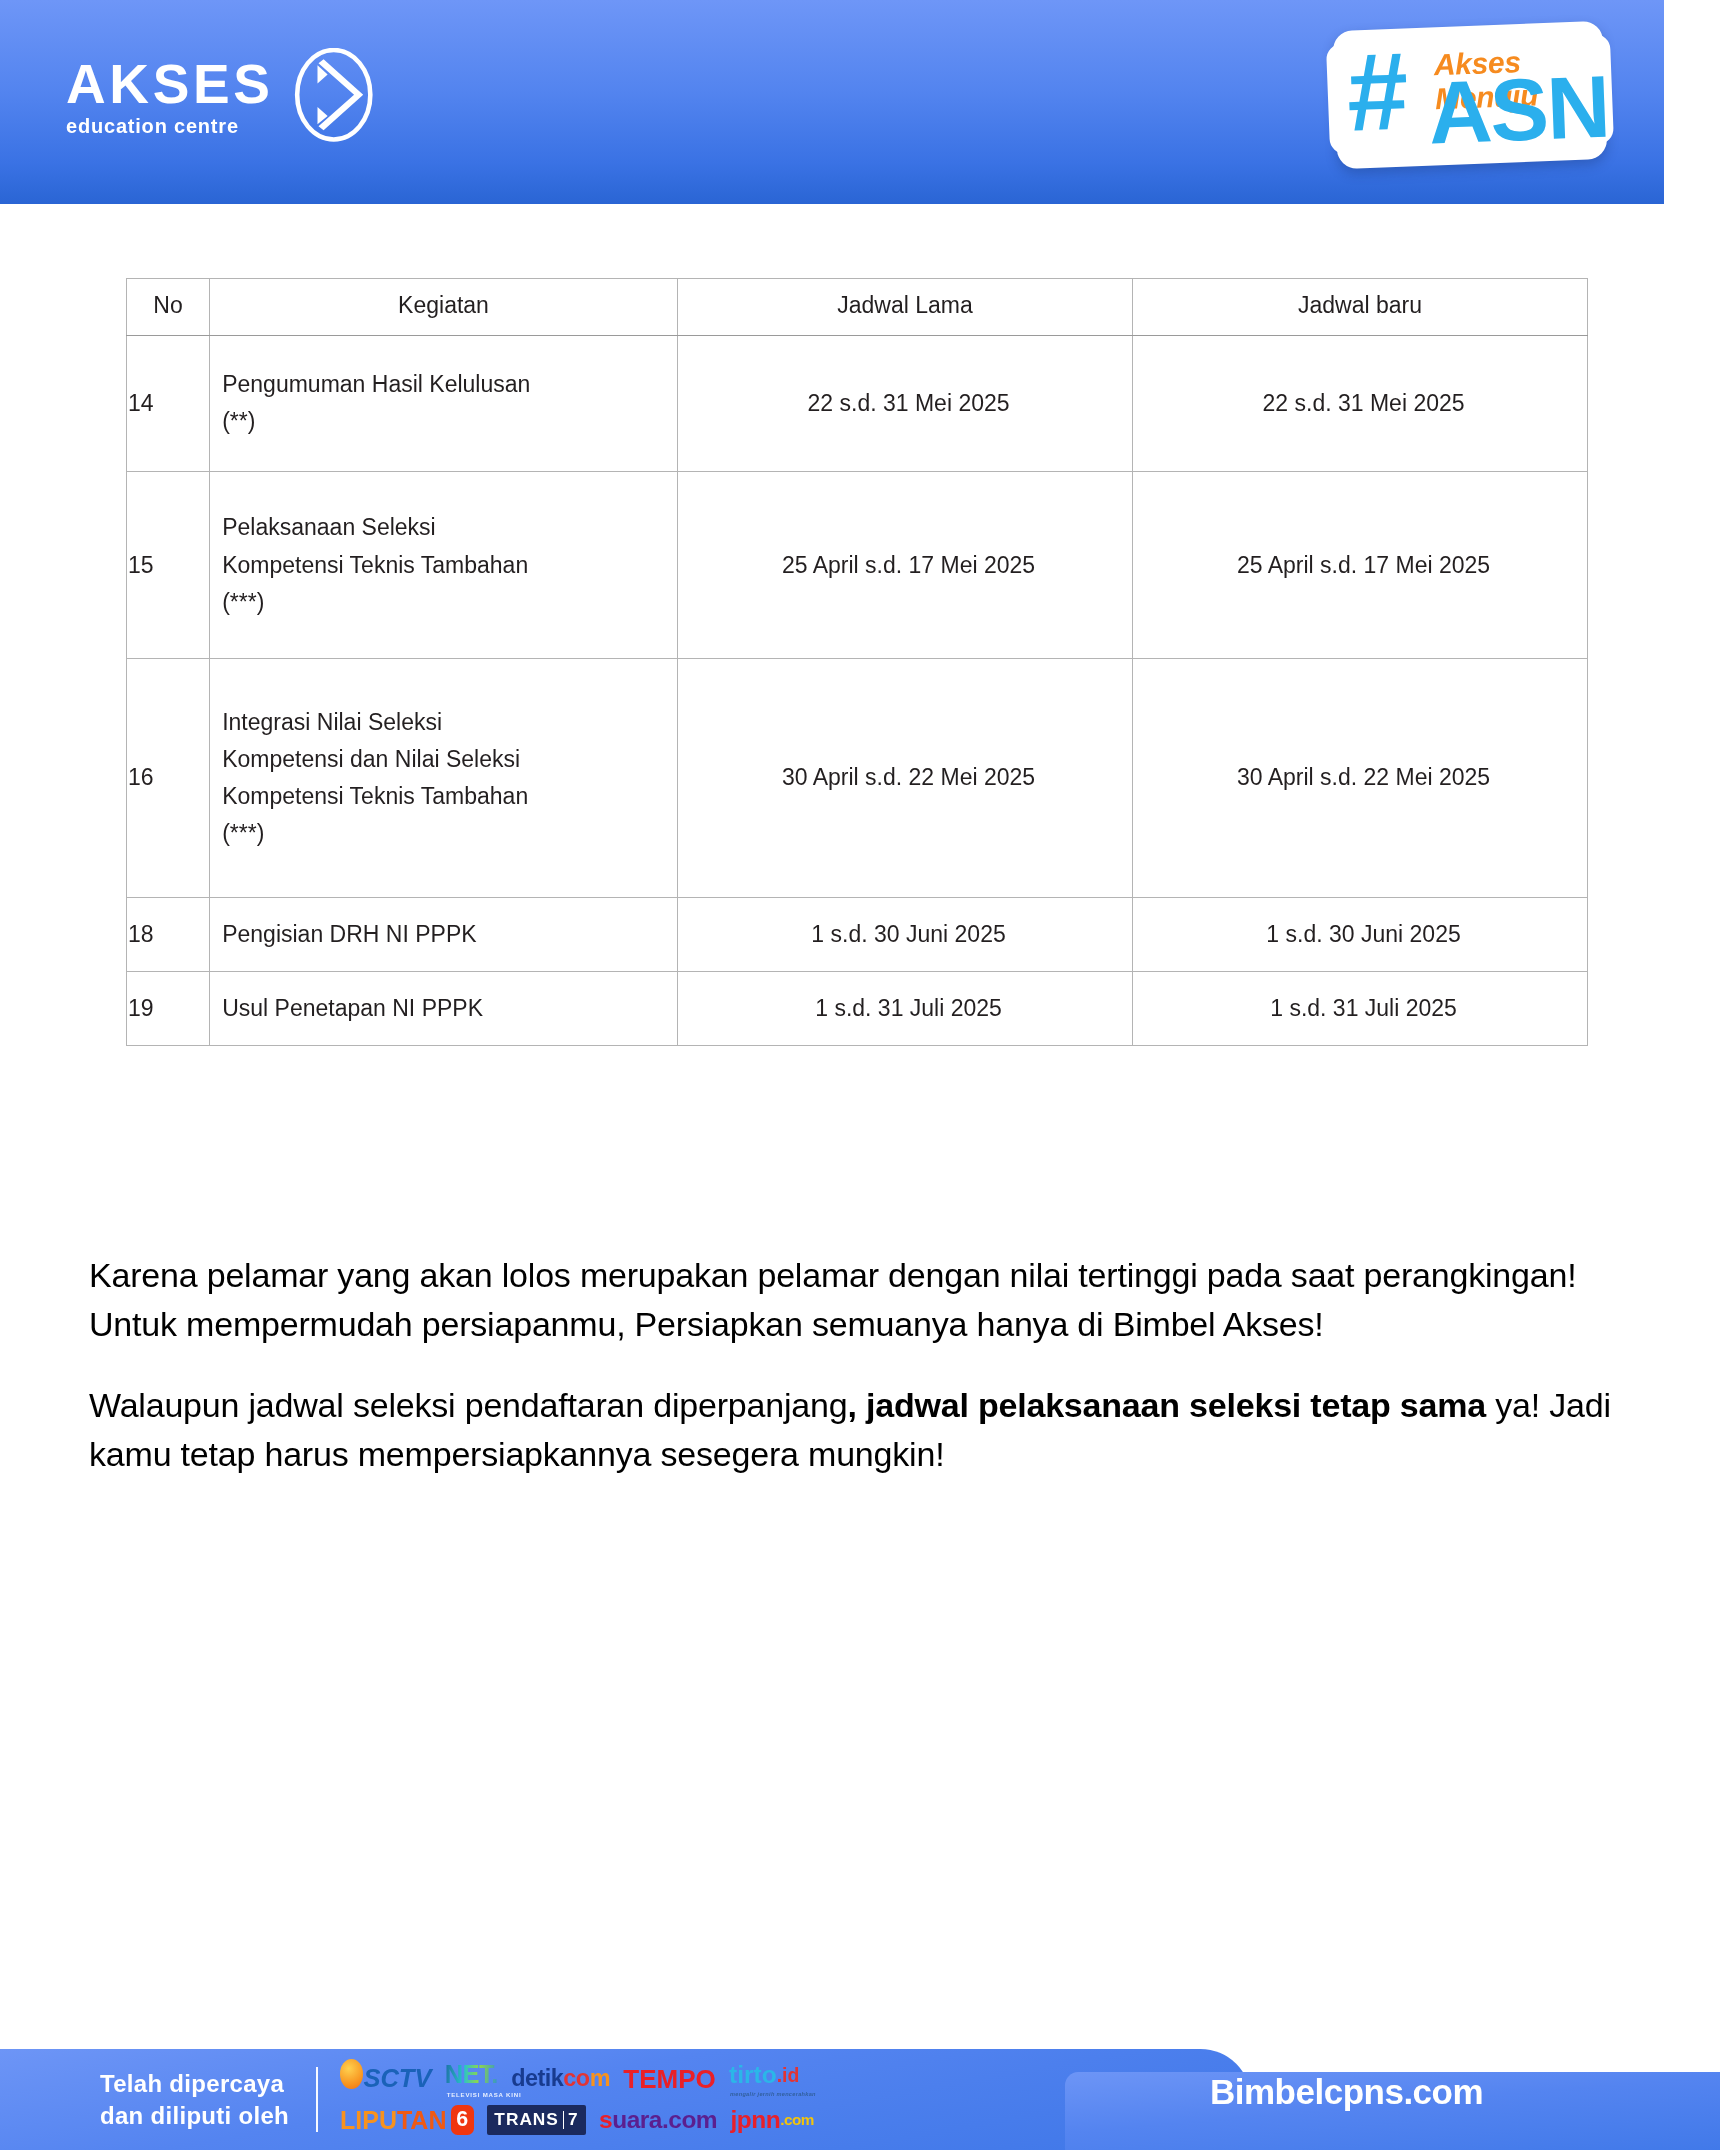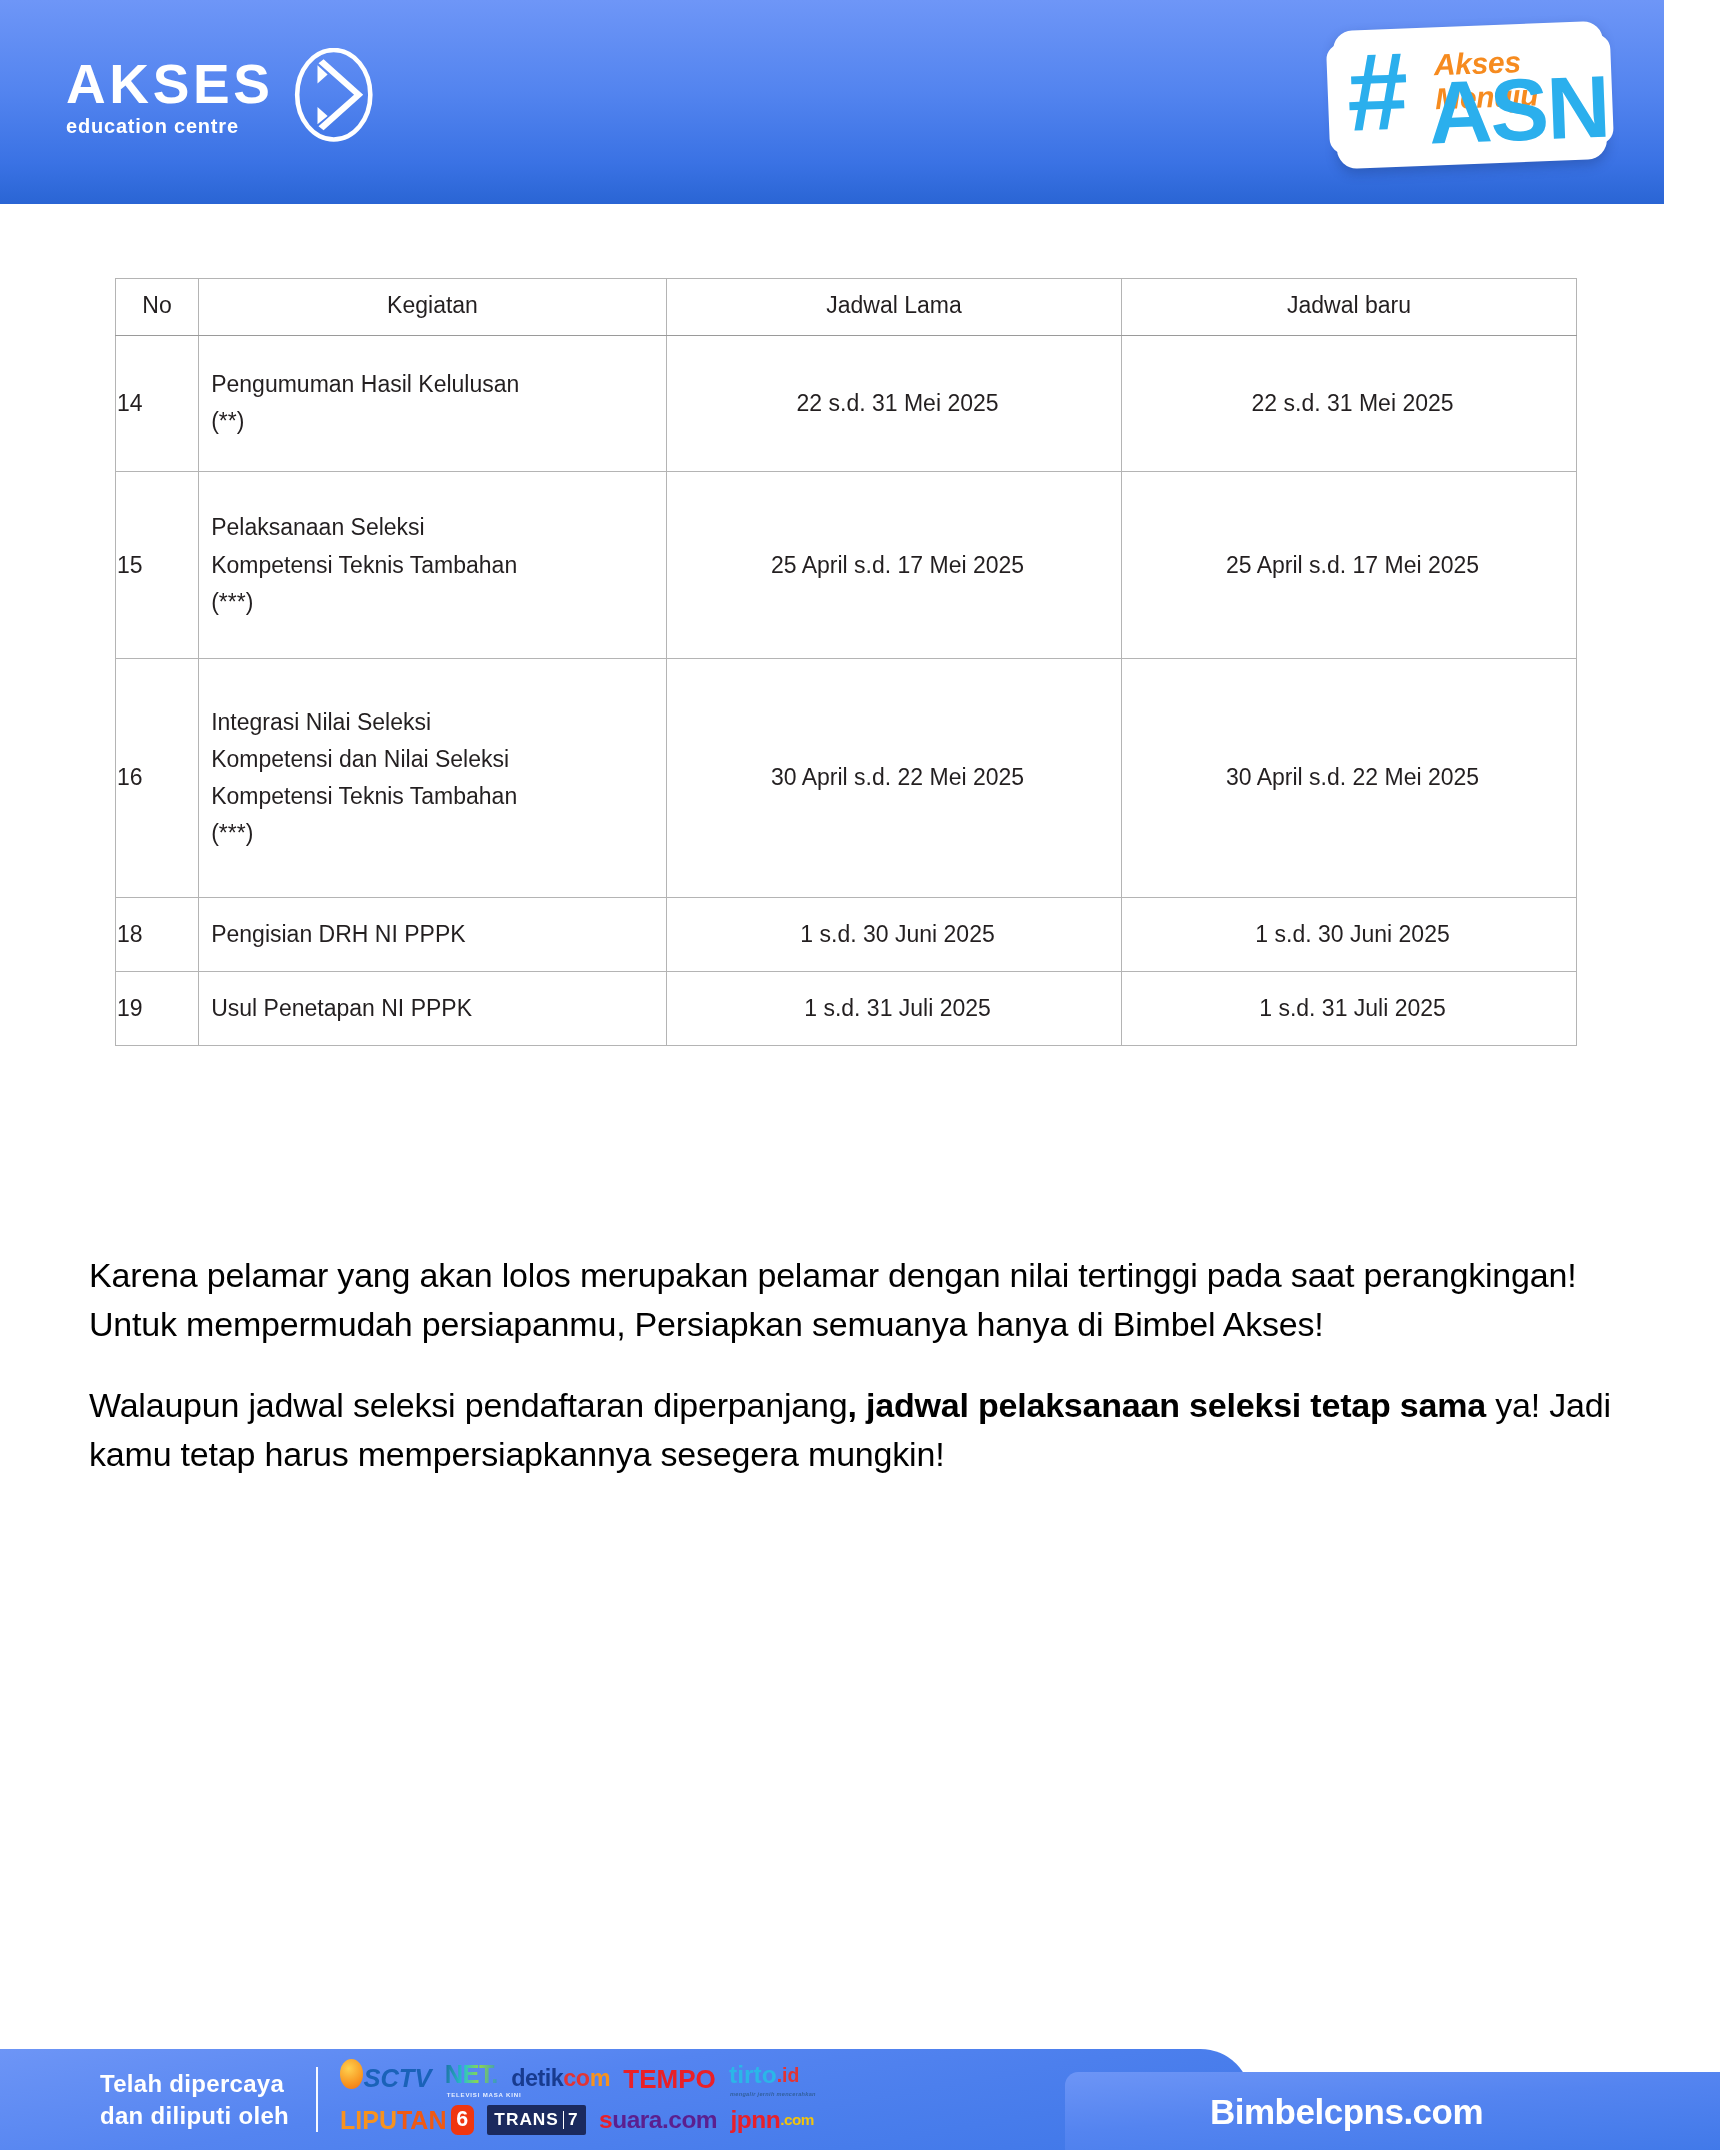--- a/index.html
+++ b/index.html
@@ -127,21 +127,21 @@
     font-weight: 700;
     color: #2bafed;
     letter-spacing: -2px;
     line-height: 1;
     font-family: "Liberation Sans", sans-serif;
   }
 
   
   .table-wrap {
     position: absolute;
-    left: 115px;
+    left: 126px;
     top: 278px;
     width: 1461px;
   }
   table.schedule {
     width: 100%;
     border-collapse: collapse;
     table-layout: fixed;
     background: #ffffff;
     font-family: "Liberation Sans", sans-serif;
     color: #231f20;
@@ -310,21 +310,21 @@
   .footer-right {
     position: absolute;
     left: 1065px;
     top: 2072px;
     width: 655px;
     height: 79px;
     background: linear-gradient(175deg, #6d95f6 0%, #5484f0 45%, #4179e9 100%);
     border-top-left-radius: 13.3px;
     border-bottom-left-radius: 0px;
     display: flex;
-    align-items: center;
+    align-items: flex-start;
     justify-content: flex-start;
   }
   .footer-right .site {
     margin-left: 145px;
     color: #ffffff;
     font-size: 35px;
     font-weight: 700;
     letter-spacing: -0.5px;
     font-family: "Liberation Sans", sans-serif;
   }

